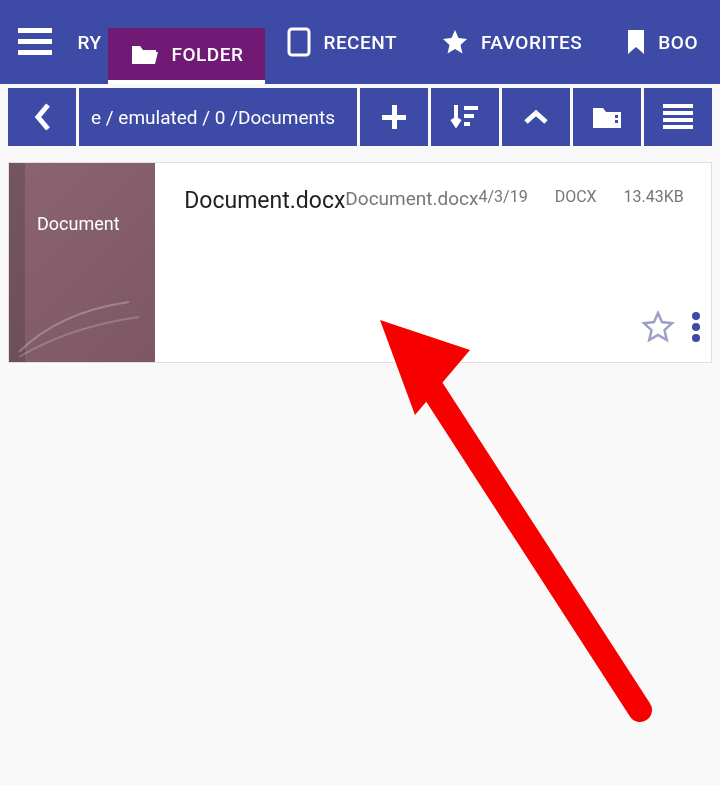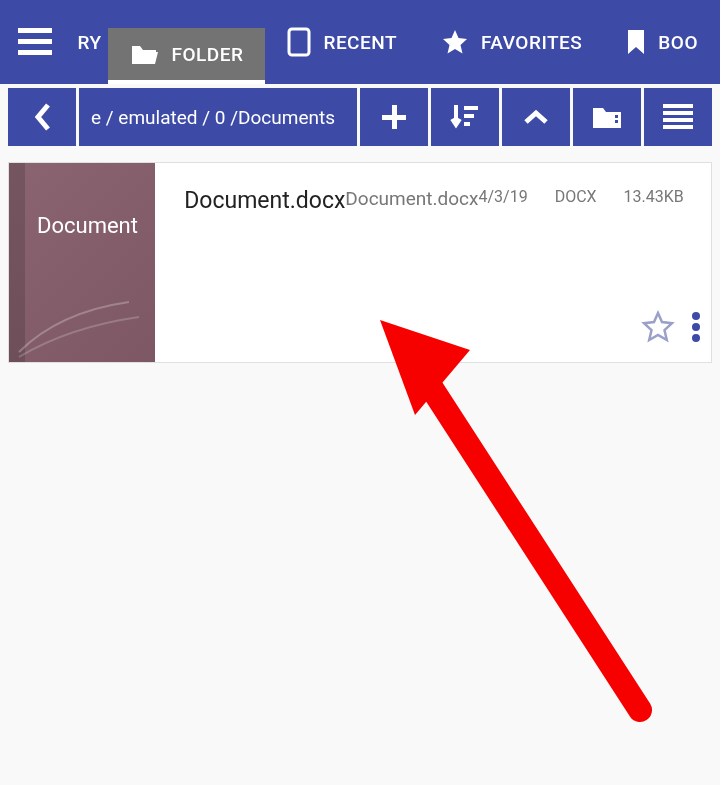--- a/index.html
+++ b/index.html
@@ -35,21 +35,21 @@
       font-weight: 500;
       letter-spacing: 0.5px;
       cursor: pointer;
       white-space: nowrap;
     }
     .tab.partial-left {
       padding-left: 8px;
       padding-right: 6px;
     }
     .tab.active {
-      background: #737373;
+      background: #701a75;
       border-bottom: 4px solid #fff;
       margin-top: 28px;
     }
     .tab svg { flex-shrink: 0; }
     
     .toolbar {
       display: flex;
       height: 66px;
       background: #f9f9f9;
       padding: 4px 8px;
@@ -102,21 +102,21 @@
       position: absolute;
       left: 0; top: 0; bottom: 0;
       width: 16px;
       background: rgba(0,0,0,0.15);
     }
     .thumb-label {
       position: absolute;
       top: 50px;
       left: 28px;
       color: #fff;
-      font-size: 22px;
+      font-size: 18px;
       font-weight: 400;
     }
     .thumb-swoosh {
       position: absolute;
       bottom: 0; left: 0; right: 0;
       height: 70px;
     }
     .file-info {
       flex: 1;
       padding: 24px 16px 16px 18px;

